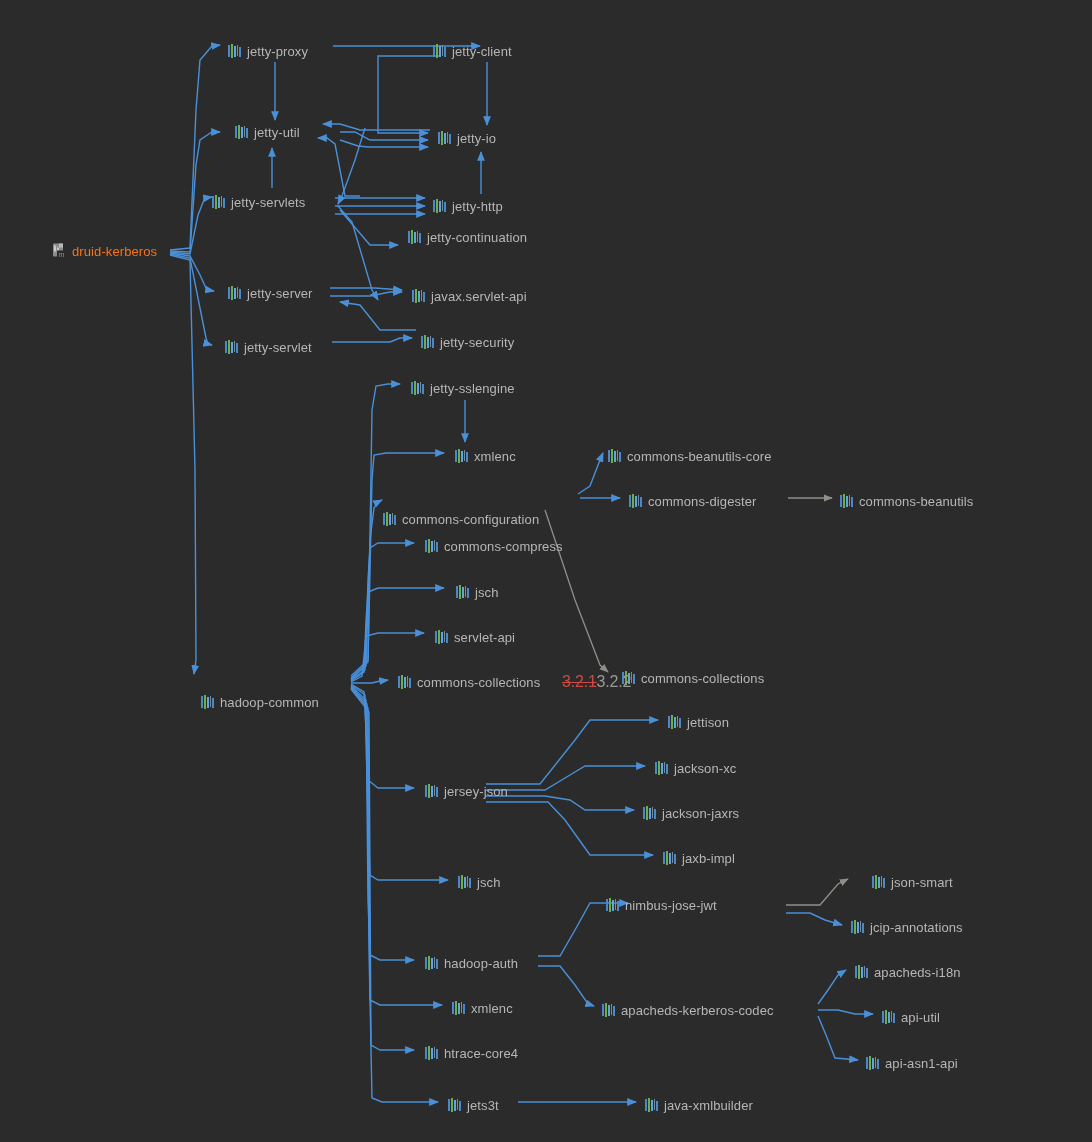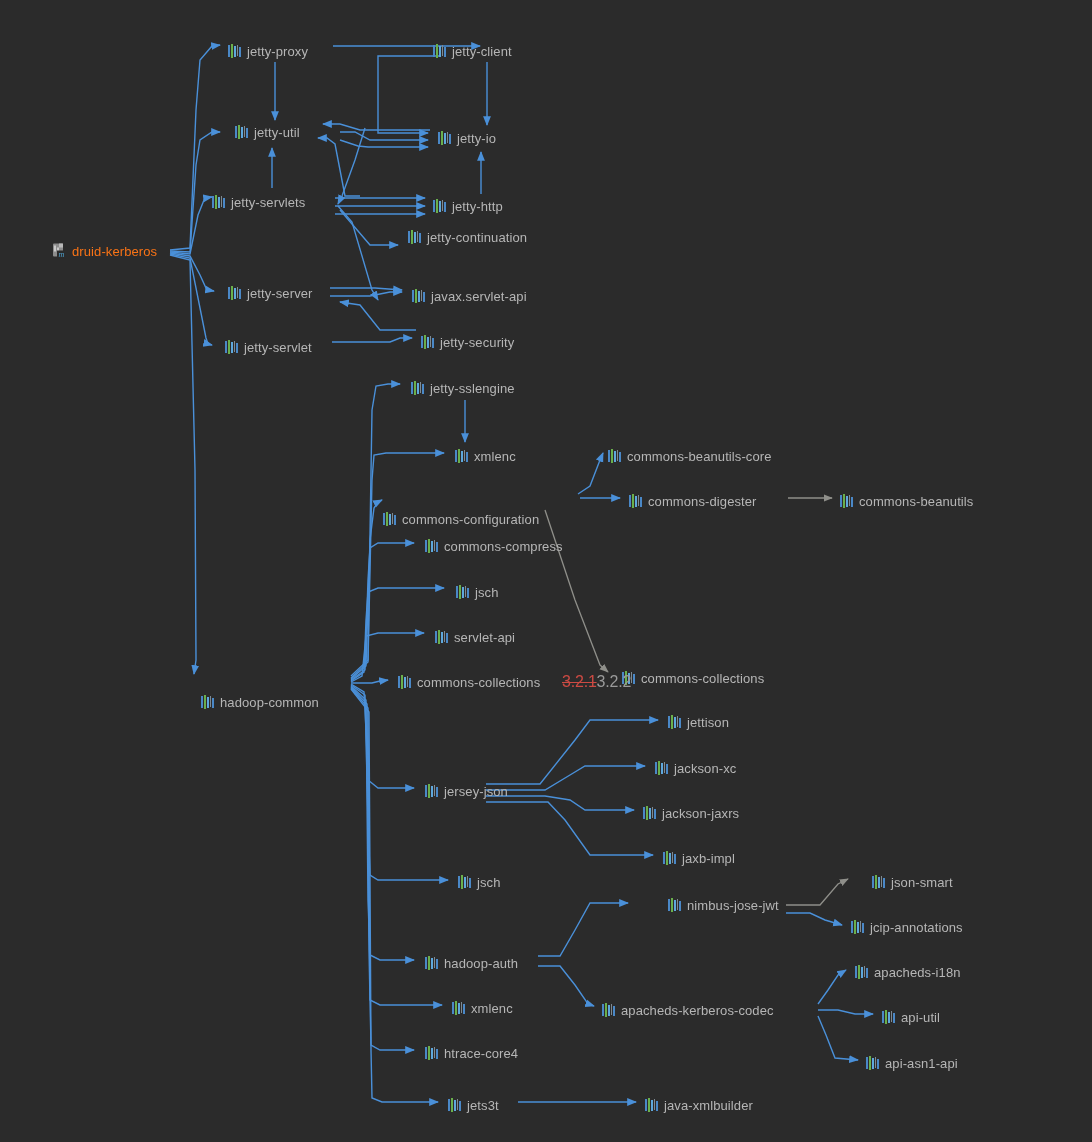--- a/index.html
+++ b/index.html
@@ -489,21 +489,21 @@
   <div class="node" style="left:458px;top:882px">
       <span class="lib-icon">
         <i></i>
         <i></i>
         <i></i>
         <i></i>
         <i></i>
       </span>
       <span class="label">jsch</span>
     </div>
-  <div class="node" style="left:668px;top:905px">
+  <div class="node" style="left:606px;top:905px">
       <span class="lib-icon">
         <i></i>
         <i></i>
         <i></i>
         <i></i>
         <i></i>
       </span>
       <span class="label">nimbus-jose-jwt</span>
     </div>
   <div class="node" style="left:851px;top:927px">

